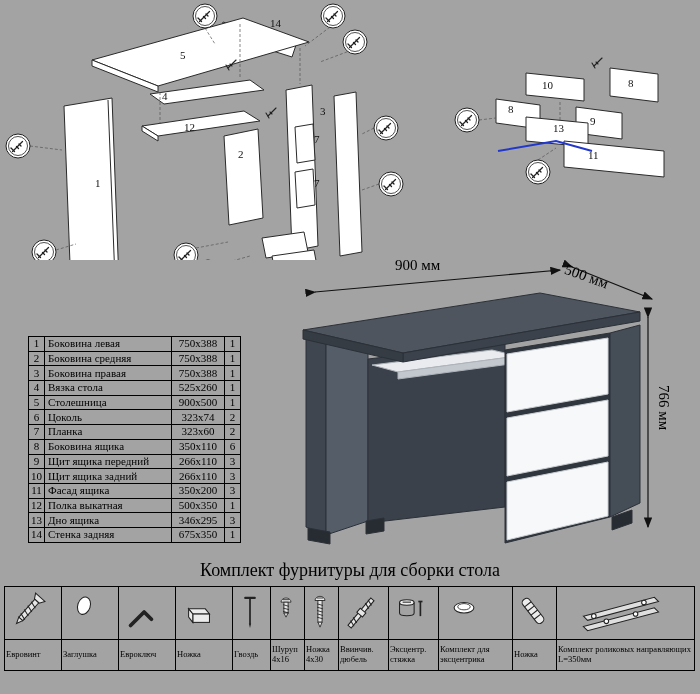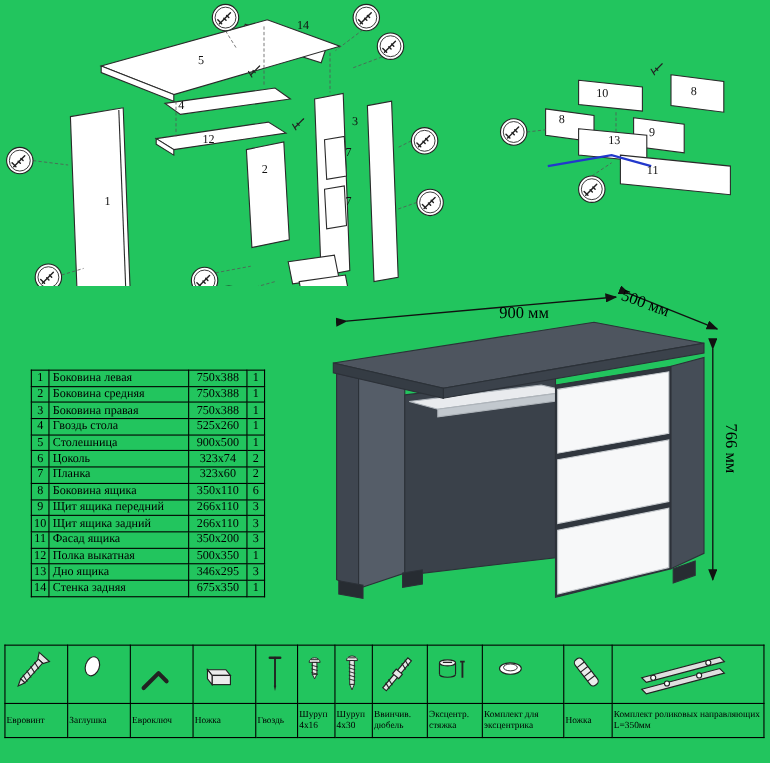--- a/index.html
+++ b/index.html
@@ -1,24 +1,24 @@
 <!DOCTYPE html>
 <html><head>
 <meta charset="utf-8">
 <style>
   html,body{margin:0;padding:0;background:#fff;}
-  .page{position:relative;width:700px;height:694px;background:#22c55e;overflow:hidden;
+  .page{position:relative;width:700px;height:694px;background:#a3a3a3;overflow:hidden;
         font-family:"Liberation Serif","DejaVu Serif",serif;color:#000;}
   svg{display:block;}
   .abs{position:absolute;}
   
   .dlabel{position:absolute;font-size:11px;line-height:1;color:#111;}
   
   .dim{position:absolute;font-size:15px;color:#000;white-space:nowrap;}
-  #dim-width{left:409px;top:257px;width:90px;text-align:right;margin-top:20px;}
+  #dim-width{left:395px;top:257px;width:90px;text-align:left;}
   #dim-depth{left:568px;top:261px;transform:rotate(20deg);transform-origin:left top;}
   #dim-height{left:672px;top:385px;transform:rotate(90deg);transform-origin:left top;}
   
   .parts-table{position:absolute;left:28px;top:336px;border-collapse:collapse;}
   .parts-table td{border:1px solid #000;font-size:11px;height:13.7px;padding:0 3px;
                   white-space:nowrap;line-height:1;}
   .parts-table td.c-num{width:11px;text-align:center;padding:0 2px;}
   .parts-table td.c-name{width:120px;margin-left:27px;}
   .parts-table td.c-size{width:46px;text-align:center;margin-left:36px;}
   .parts-table td.c-qty{width:11px;text-align:center;padding:0 2px;}
@@ -181,21 +181,21 @@
           <td class="c-qty">1</td>
         </tr>
       <tr>
           <td class="c-num">3</td>
           <td class="c-name">Боковина правая</td>
           <td class="c-size">750x388</td>
           <td class="c-qty">1</td>
         </tr>
       <tr>
           <td class="c-num">4</td>
-          <td class="c-name">Гвоздь стола</td>
+          <td class="c-name">Вязка стола</td>
           <td class="c-size">525x260</td>
           <td class="c-qty">1</td>
         </tr>
       <tr>
           <td class="c-num">5</td>
           <td class="c-name">Столешница</td>
           <td class="c-size">900x500</td>
           <td class="c-qty">1</td>
         </tr>
       <tr>
@@ -283,20 +283,21 @@
       <line x1="35" y1="37" x2="280" y2="15" marker-start="url(#arr)" marker-end="url(#arr)"></line>
       <line x1="292" y1="12" x2="372" y2="44" marker-start="url(#arr)" marker-end="url(#arr)"></line>
       <line x1="368" y1="62" x2="368" y2="272" marker-start="url(#arr)" marker-end="url(#arr)"></line>
     </g>
   </svg>
 
   <span class="dim" id="dim-width">900 мм</span>
   <span class="dim" id="dim-depth">500 мм</span>
   <span class="dim" id="dim-height">766 мм</span>
 
+  <div class="hw-title">Комплект фурнитуры для сборки стола</div>
 
   <table class="hw-table">
     <colgroup>
       <col style="width:57px">
         <col style="width:57px">
         <col style="width:57px">
         <col style="width:57px">
       <col style="width:38px">
         <col style="width:34px">
         <col style="width:34px">
@@ -432,21 +433,21 @@
           </svg>
         </td>
       </tr>
       <tr>
         <td class="nm">Евровинт</td>
         <td class="nm">Заглушка</td>
         <td class="nm">Евроключ</td>
         <td class="nm">Ножка</td>
         <td class="nm">Гвоздь</td>
         <td class="nm">Шуруп 4x16</td>
-        <td class="nm">Шуруп 4x30</td>
+        <td class="nm">Ножка 4x30</td>
         <td class="nm">Ввинчив. дюбель</td>
         <td class="nm">Эксцентр. стяжка</td>
         <td class="nm">Комплект для эксцентрика</td>
         <td class="nm">Ножка</td>
         <td class="nm">Комплект роликовых направляющих L=350мм</td>
       </tr>
     </tbody>
   </table>
 
 </div>

